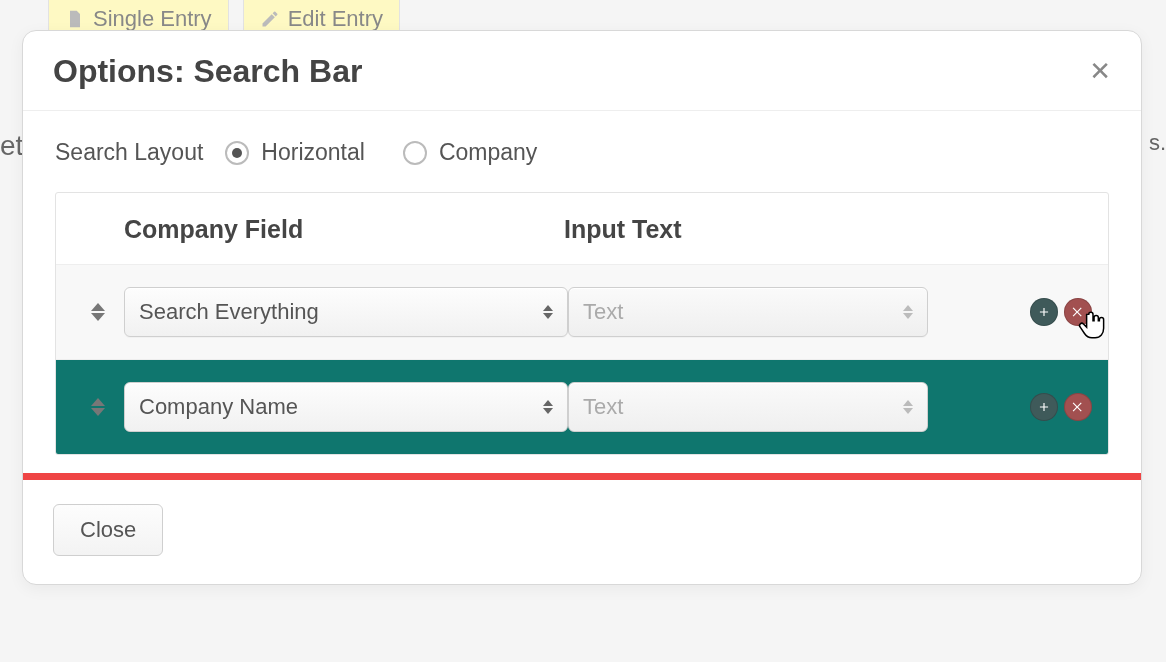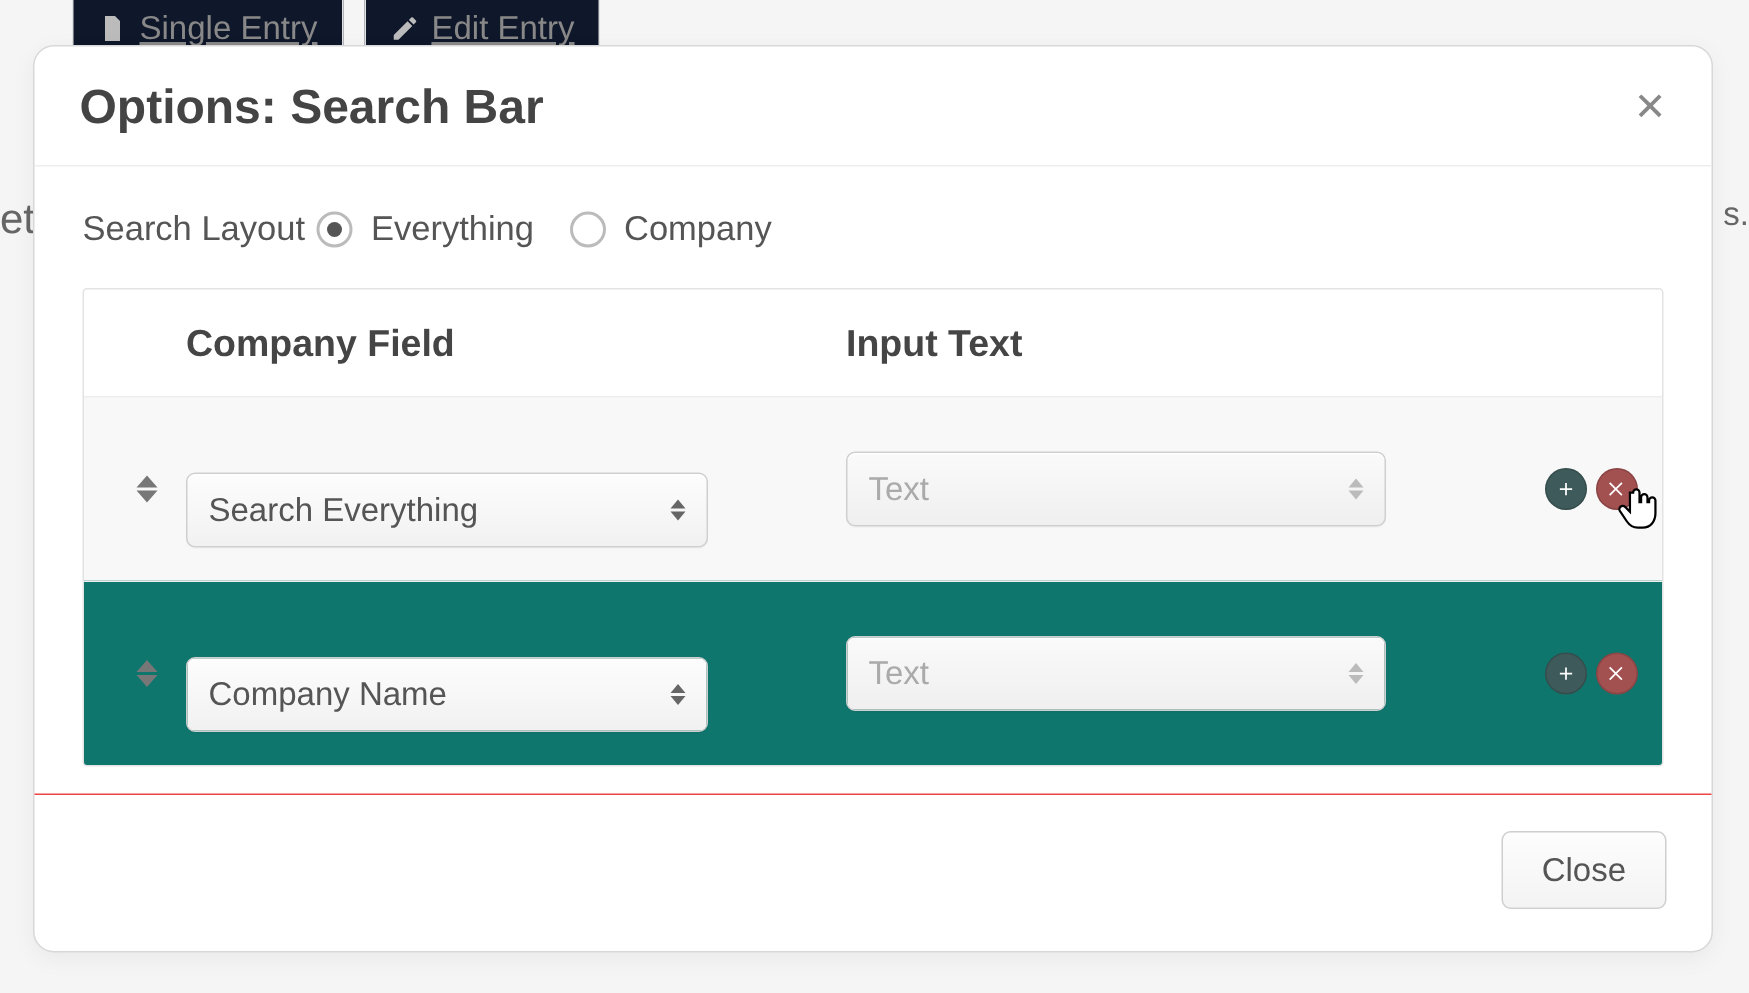--- a/index.html
+++ b/index.html
@@ -17,26 +17,25 @@
       top: 0;
       left: 48px;
       display: flex;
       gap: 14px;
     }
     .bg-tab {
       display: flex;
       align-items: center;
       gap: 8px;
       padding: 6px 16px 10px 16px;
-      background: #0f172a;
+      background: #fef9c3;
       border: 1px solid #e2e2e2;
       border-top: none;
       font-size: 22px;
       color: #888;
-      text-decoration: underline;
     }
     .bg-tab svg { width: 20px; height: 20px; fill: #bbb; }
     .bg-text-left {
       position: absolute;
       left: 0; top: 130px;
       font-size: 28px; color: #666;
     }
     .bg-text-right {
       position: absolute;
       right: 0; top: 130px;
@@ -69,20 +68,21 @@
       cursor: pointer;
       user-select: none;
     }
     .modal-body {
       border-top: 1px solid #eee;
       padding: 28px 32px 0 32px;
     }
     .radio-row {
       display: flex;
       align-items: center;
+      gap: 14px;
       margin-bottom: 26px;
       font-size: 23px;
       color: #555;
     }
     .radio-label { margin-right: 8px; }
     .radio {
       display: inline-flex;
       align-items: center;
       gap: 12px;
       margin-right: 24px;
@@ -162,21 +162,21 @@
     }
     .select-arrows .up, .select-arrows .down {
       width:0;height:0;
       border-left:5px solid transparent;
       border-right:5px solid transparent;
     }
     .select-arrows .up { border-bottom:6px solid #666; }
     .select-arrows .down { border-top:6px solid #666; }
     .select.disabled .select-arrows .up { border-bottom-color:#bbb; }
     .select.disabled .select-arrows .down { border-top-color:#bbb; }
-    .col-field .select { width: 348px; margin-top: 28px; }
+    .col-field .select { width: 444px; }
     .col-type .select { width: 360px; }
     .row-actions {
       display: flex;
       align-items: center;
       gap: 6px;
       justify-content: flex-end;
       position: relative;
     }
     .circ-btn {
       width: 28px; height: 28px;
@@ -193,24 +193,23 @@
     }
     .circ-btn.add { background: #3f5a5a; }
     .circ-btn.del { background: #a25050; }
     .cursor-icon {
       position: absolute;
       right: -18px;
       top: 10px;
       pointer-events: none;
     }
     .modal-footer {
-      border-top: 1px solid #ef4444;
+      border-top: 7px solid #ef4444;
       padding: 24px 30px 28px 30px;
       display: flex;
-      justify-content: flex-end;
       margin-top: 18px;
     }
     .close-btn {
       border: 1px solid #cfcfcf;
       border-radius: 6px;
       padding: 12px 26px;
       font-size: 22px;
       color: #555;
       background: linear-gradient(#fdfdfd,#f3f3f3);
       cursor: pointer;
@@ -244,21 +243,21 @@
 
   <div class="modal-body">
 
     <div class="radio-row">
       <span class="radio-label">Search Layout</span>
 
       <span class="radio">
         <span class="radio-circle">
             <span class="radio-dot"></span>
           </span>
-        <span>Everything</span>
+        <span>Horizontal</span>
       </span>
 
       <span class="radio">
         <span class="radio-circle"></span>
         <span>Company</span>
       </span>
     </div>
 
     <div class="fields-box">
       <div class="fields-header">

